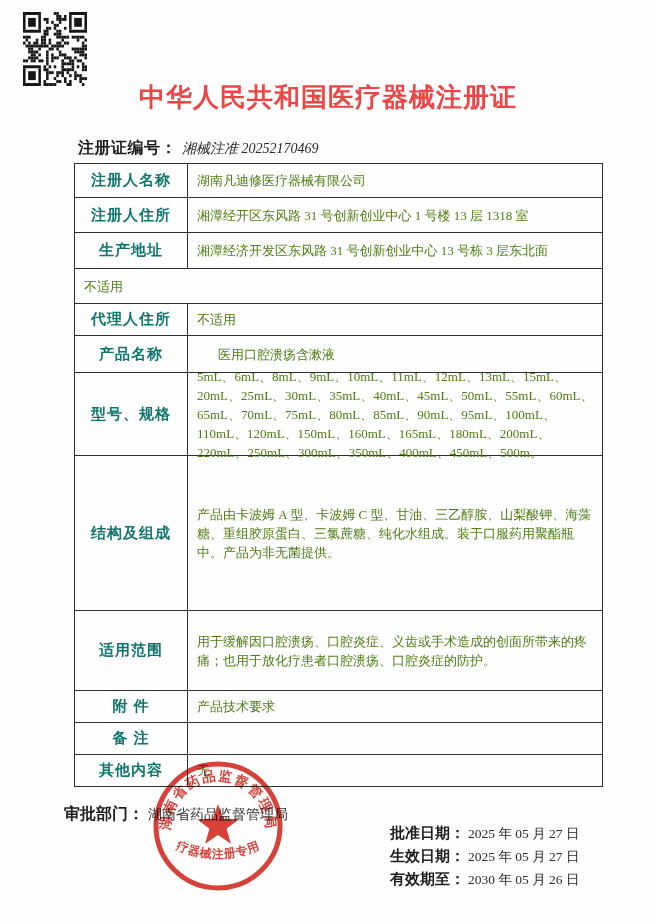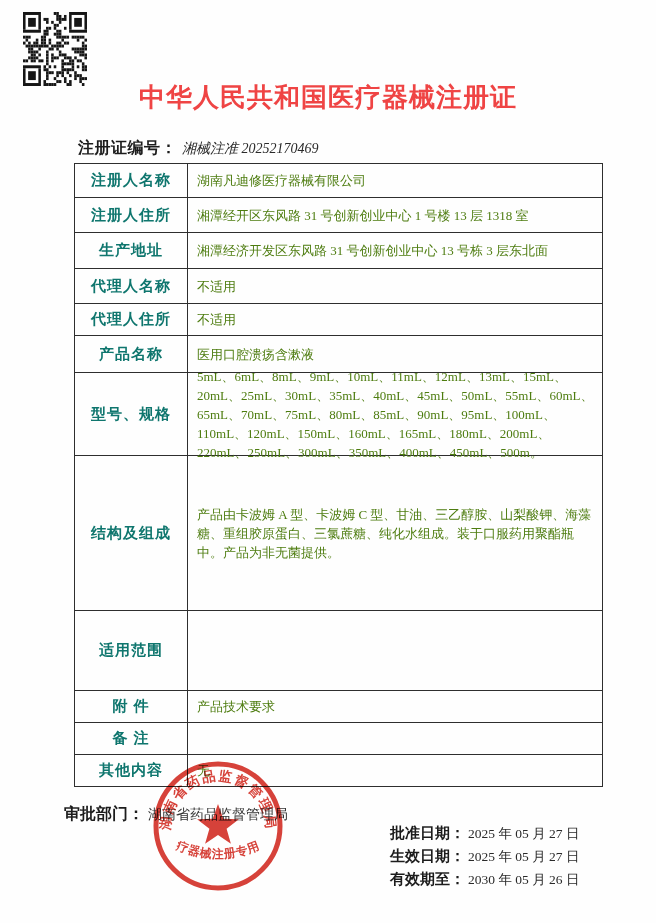--- a/index.html
+++ b/index.html
@@ -286,41 +286,41 @@
       </div>
       <div class="trow" style="height: 35px;">
         <div class="tlabel">注册人住所</div>
         <div class="tvalue">湘潭经开区东风路 31 号创新创业中心 1 号楼 13 层 1318 室</div>
       </div>
       <div class="trow" style="height: 36px;">
         <div class="tlabel">生产地址</div>
         <div class="tvalue">湘潭经济开发区东风路 31 号创新创业中心 13 号栋 3 层东北面</div>
       </div>
       <div class="trow" style="height: 35px;">
-        <div class="tlabel">代理人名称</div>
         <div class="tvalue">不适用</div>
       </div>
       <div class="trow" style="height: 32px;">
         <div class="tlabel">代理人住所</div>
         <div class="tvalue">不适用</div>
       </div>
-      <div class="trow" style="height: 37px;">
+      <div class="trow" style="height: 37px; gap: 21px;">
         <div class="tlabel">产品名称</div>
         <div class="tvalue">医用口腔溃疡含漱液</div>
       </div>
       <div class="trow" style="height: 83px;">
         <div class="tlabel">型号、规格</div>
         <div class="tvalue">5mL、6mL、8mL、9mL、10mL、11mL、12mL、13mL、15mL、20mL、25mL、30mL、35mL、40mL、45mL、50mL、55mL、60mL、65mL、70mL、75mL、80mL、85mL、90mL、95mL、100mL、110mL、120mL、150mL、160mL、165mL、180mL、200mL、220mL、250mL、300mL、350mL、400mL、450mL、500m。</div>
       </div>
       <div class="trow" style="height: 155px;">
         <div class="tlabel">结构及组成</div>
         <div class="tvalue">产品由卡波姆 A 型、卡波姆 C 型、甘油、三乙醇胺、山梨酸钾、海藻糖、重组胶原蛋白、三氯蔗糖、纯化水组成。装于口服药用聚酯瓶中。产品为非无菌提供。</div>
       </div>
       <div class="trow" style="height: 80px;">
         <div class="tlabel">适用范围</div>
+        <div class="tvalue">用于缓解因口腔溃疡、口腔炎症、义齿或手术造成的创面所带来的疼痛；也用于放化疗患者口腔溃疡、口腔炎症的防护。</div>
       </div>
       <div class="trow" style="height: 32px;">
         <div class="tlabel">附 件</div>
         <div class="tvalue">产品技术要求</div>
       </div>
       <div class="trow" style="height: 32px;">
         <div class="tlabel">备 注</div>
         <div class="tvalue"></div>
       </div>
       <div class="trow" style="height: 31px;">

